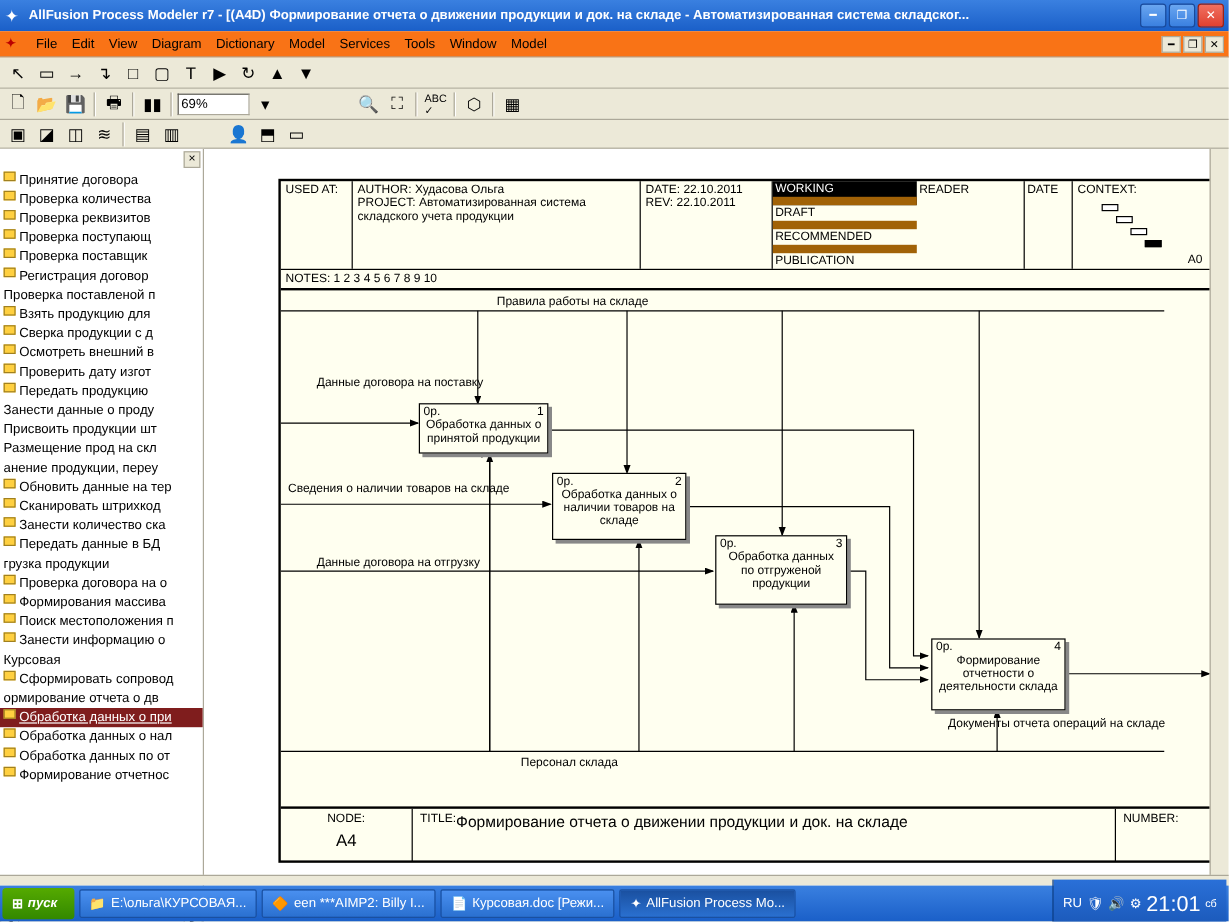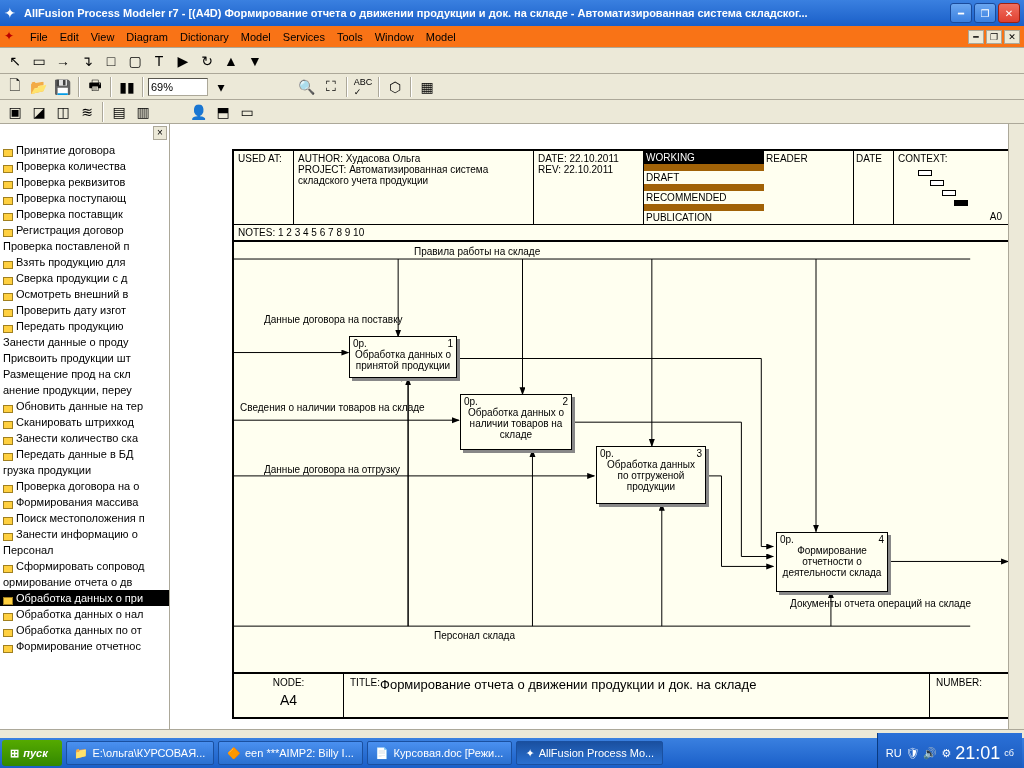--- a/index.html
+++ b/index.html
@@ -18,23 +18,23 @@
 .mdi-btns { margin-left: auto; display: flex; gap: 2px; }
 .mdi-btn { width: 16px; height: 14px; border: 1px solid #aca899; background: #ece9d8; font-size: 9px; display: flex; align-items: center; justify-content: center; cursor: pointer; }
 .toolbar { height: 26px; background: #ece9d8; border-bottom: 1px solid #aca899; display: flex; align-items: center; padding: 0 4px; gap: 2px; }
 .tbtn { width: 22px; height: 22px; display: flex; align-items: center; justify-content: center; cursor: pointer; border: 1px solid transparent; font-size: 14px; }
 .sep { width: 2px; height: 20px; border-left: 1px solid #aca899; border-right: 1px solid #fff; margin: 0 2px; }
 .zoom { width: 60px; height: 18px; border: 1px inset #aca899; background: #fff; padding: 0 2px; font-size: 11px; }
 .content { display: flex; height: 651px; }
 .sidebar { width: 170px; background: #fff; border-right: 1px solid #aca899; display: flex; flex-direction: column; position: relative; }
 .sidebar-close { position: absolute; right: 2px; top: 2px; width: 14px; height: 14px; font-size: 10px; text-align: center; cursor: pointer; border: 1px solid #aca899; background: #ece9d8; }
 .sidebar-list { flex: 1; overflow: hidden; margin-top: 18px; margin-bottom: 16px; }
-.sb-item { padding: 1px 3px; white-space: nowrap; cursor: pointer; line-height: 14px; font-size: 11px; display: flex; align-items: flex-end; gap: 3px; }
+.sb-item { padding: 1px 3px; white-space: nowrap; cursor: pointer; line-height: 14px; font-size: 11px; display: flex; align-items: flex-start; gap: 3px; }
 .sb-item .box { width: 10px; height: 8px; background: #ffd040; border: 1px solid #a08020; flex-shrink: 0; display: inline-block; }
-.sb-item.sel { background: #000000; color: #fff; }
+.sb-item.sel { background: #7f1d1d; color: #fff; text-decoration: underline; }
 .sb-scroll { height: 16px; background: #ece9d8; border-top: 1px solid #aca899; display: flex; }
 .sb-scroll .arr { width: 16px; height: 15px; border: 1px solid #aca899; background: #ece9d8; font-size: 9px; text-align: center; cursor: pointer; }
 .sb-scroll .track { flex: 1; background: #ddd; }
 .canvas-area { flex: 1; position: relative; overflow: hidden; }
 .canvas-scroll-v { position: absolute; right: 0; top: 0; bottom: 16px; width: 16px; background: #ece9d8; border-left: 1px solid #aca899; }
 .canvas-scroll-h { position: absolute; left: 0; right: 16px; bottom: 0; height: 16px; background: #ece9d8; border-top: 1px solid #aca899; }
 .canvas { position: absolute; left: 0; top: 0; right: 16px; bottom: 16px; background: #fff; }
 .frame { position: absolute; left: 62px; top: 25px; width: 780px; height: 570px; background: #fffff0; border: 2px solid #000; font-family: Arial, sans-serif; font-size: 10px; }
 .hdr { display: flex; border-bottom: 1px solid #000; }
 .hdr-cell { border-right: 1px solid #000; padding: 2px 4px; }
@@ -246,21 +246,21 @@
         </div>
         <div class="sb-item">
           <span class="box"></span>
           <span>Поиск местоположения п</span>
         </div>
         <div class="sb-item">
           <span class="box"></span>
           <span>Занести информацию о</span>
         </div>
         <div class="sb-item">
-          <span>Персонал</span>
+          <span>Курсовая</span>
         </div>
         <div class="sb-item">
           <span class="box"></span>
           <span>Сформировать сопровод</span>
         </div>
         <div class="sb-item">
           <span>ормирование отчета о дв</span>
         </div>
         <div class="sb-item sel">
           <span class="box"></span>

